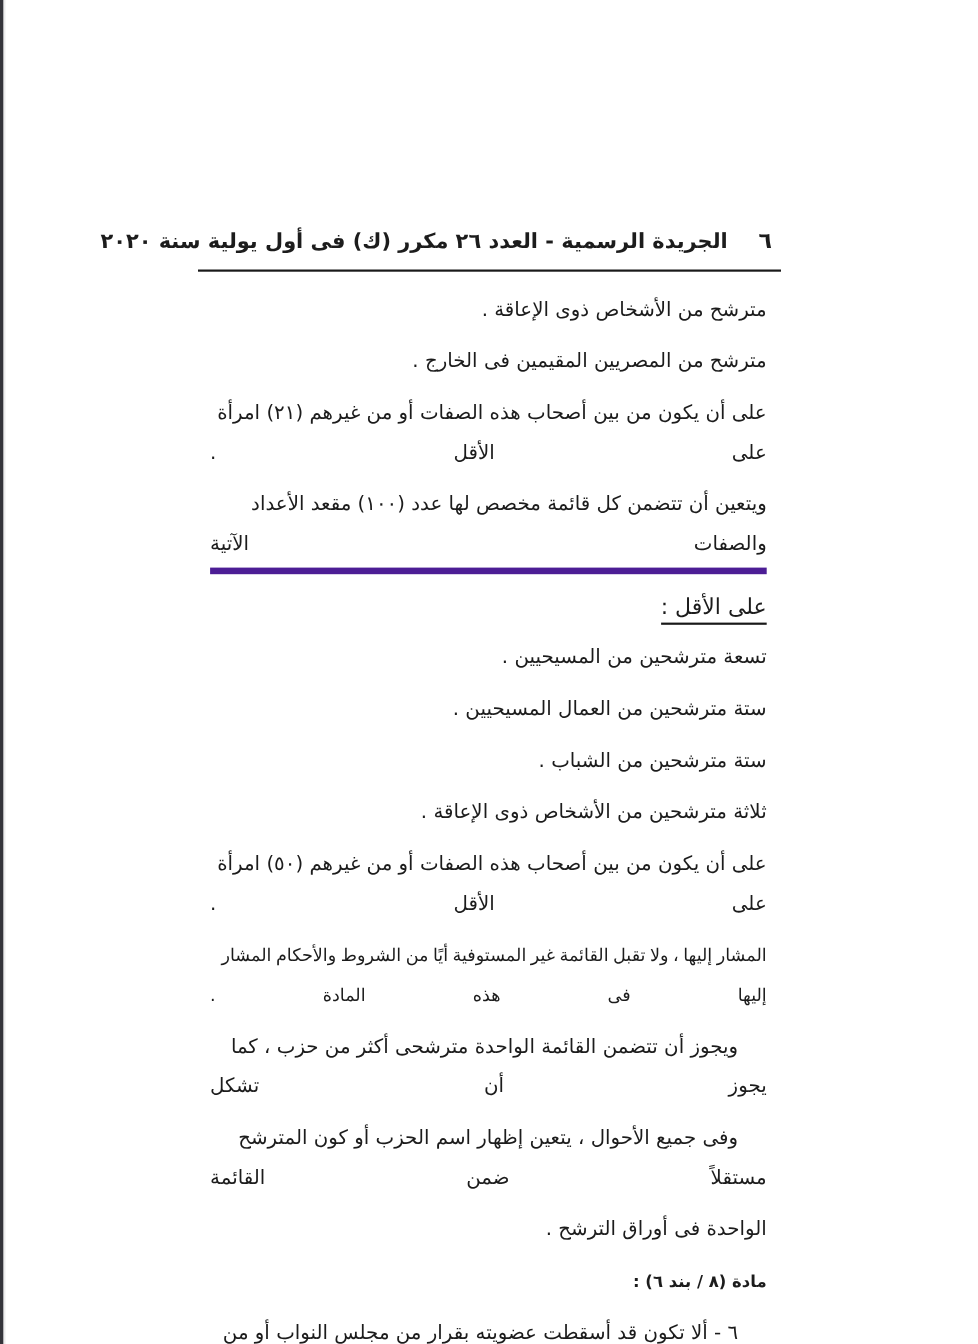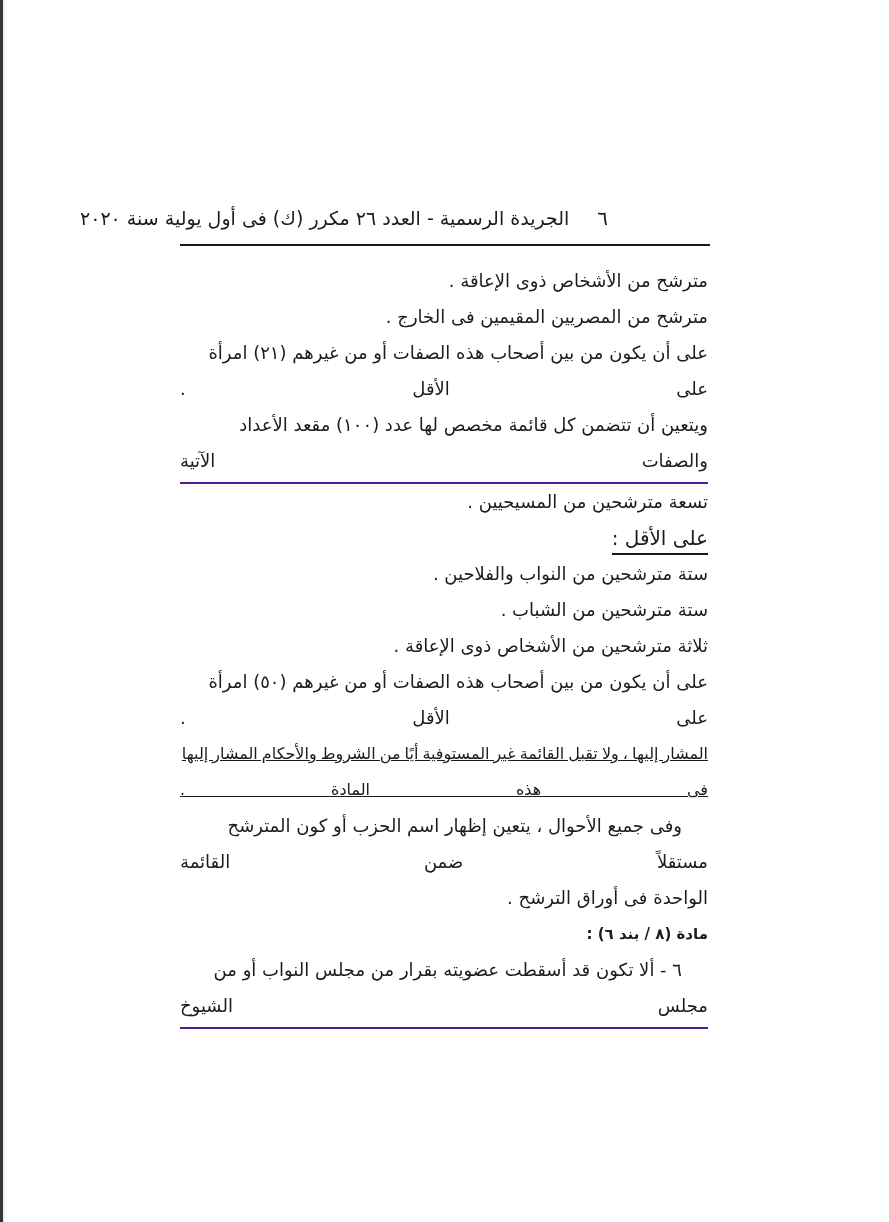--- a/index.html
+++ b/index.html
@@ -19,70 +19,69 @@
     position: absolute;
     left: 0;
     top: 0;
     width: 3px;
     height: 100%;
     background: #34343a;
     box-shadow: 2px 0 0 rgba(0,0,0,0.07);
   }
   .page-header {
     direction: rtl;
-    text-align: left;
+    text-align: center;
     padding: 203px 176px 0 80px;
-    font-weight: normal;
+    font-weight: bold;
     font-size: 19px;
     line-height: 30px;
     white-space: nowrap;
   }
   .page-number {
     display: inline-block;
     margin-left: 28px;
     font-size: 20px;
   }
   .header-rule {
     height: 2px;
     background: #191919;
     margin: 11px 179px 0 180px;
   }
   .doc-body {
     direction: rtl;
     margin: 17px 181px 0 180px;
     font-size: 18px;
   }
   p.line {
-    margin: 0;
+    margin: 11px;
     line-height: 36px;
     text-align: right;
     white-space: normal;
   }
   .justify {
     text-align: justify;
     text-align-last: justify;
   }
   .u-block {
-    border-bottom: 2px solid #4c1d95;
+    border-bottom: 6px solid #4c1d95;
     padding-bottom: 3px;
     margin-bottom: 3px;
   }
   .u-span {
     border-bottom: 2px solid #191919;
     padding-bottom: 3px;
   }
   .indent { text-indent: 26px; }
   .overhang {
     margin-right: -55px;
     font-size: 20px;
   }
   .small {
     font-size: 16px;
     word-spacing: -1px;
-    text-decoration: underline;
   }
   .heading {
     font-weight: bold;
     font-size: 15px;
   }
 </style>
 </head>
 <body>
 
 <div class="scan-edge"></div>
@@ -91,25 +90,26 @@
   <span class="page-number">٦</span><span>الجريدة الرسمية - العدد ٢٦ مكرر (ك) فى أول يولية سنة ٢٠٢٠</span>
 </div>
 
 <div class="header-rule"></div>
 
 <div class="doc-body">
   <p class="line">مترشح من الأشخاص ذوى الإعاقة .</p>
   <p class="line">مترشح من المصريين المقيمين فى الخارج .</p>
   <p class="line justify">على أن يكون من بين أصحاب هذه الصفات أو من غيرهم (٢١) امرأة على الأقل .</p>
   <p class="line justify u-block">ويتعين أن تتضمن كل قائمة مخصص لها عدد (١٠٠) مقعد الأعداد والصفات الآتية</p>
+  <p class="line overhang"><span class="u-span">على الأقل :</span></p>
   <p class="line">تسعة مترشحين من المسيحيين .</p>
-  <p class="line overhang"><span class="u-span">على الأقل :</span></p>
-  <p class="line">ستة مترشحين من النواب والفلاحين .</p>
+  <p class="line">ستة مترشحين من العمال المسيحيين .</p>
   <p class="line">ستة مترشحين من الشباب .</p>
   <p class="line">ثلاثة مترشحين من الأشخاص ذوى الإعاقة .</p>
   <p class="line justify">على أن يكون من بين أصحاب هذه الصفات أو من غيرهم (٥٠) امرأة على الأقل .</p>
   <p class="line justify small">المشار إليها ، ولا تقبل القائمة غير المستوفية أيًا من الشروط والأحكام المشار إليها فى هذه المادة .</p>
+  <p class="line justify indent">ويجوز أن تتضمن القائمة الواحدة مترشحى أكثر من حزب ، كما يجوز أن تشكل</p>
   <p class="line justify indent">وفى جميع الأحوال ، يتعين إظهار اسم الحزب أو كون المترشح مستقلاً ضمن القائمة</p>
   <p class="line">الواحدة فى أوراق الترشح .</p>
   <p class="line heading">مادة (٨ / بند ٦) :</p>
   <p class="line justify indent u-block">٦ - ألا تكون قد أسقطت عضويته بقرار من مجلس النواب أو من مجلس الشيوخ</p>
 
 </div>
 
 </body></html>

